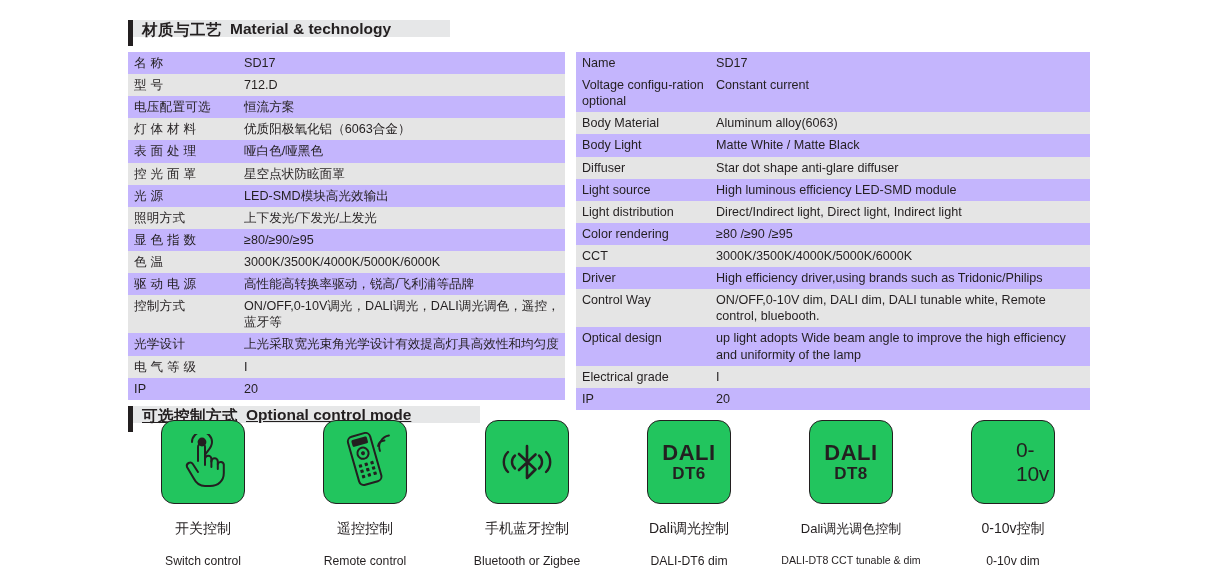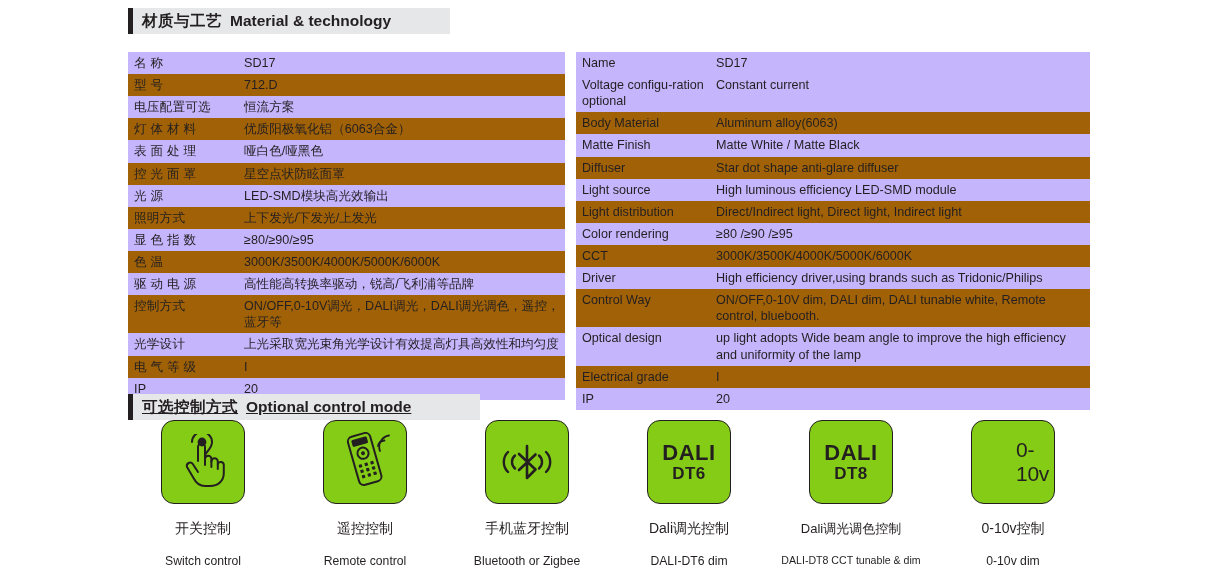--- a/index.html
+++ b/index.html
@@ -14,24 +14,24 @@
     position: relative;
     width: 1212px;
     height: 577px;
     overflow: hidden;
   }
 
   
   .section-head {
     position: absolute;
     display: flex;
-    align-items: center;
     background: #e6e7e8;
-    height: 26px;
+    height: 17px;
     padding: 0 10px 0 0;
+    margin-top: 12px;
   }
   .section-head .bar {
     width: 5px;
     height: 26px;
     background: #231f20;
     margin-right: 9px;
   }
   .section-head .cn {
     font-size: 15.5px;
     font-weight: bold;
@@ -52,21 +52,21 @@
   .spec-table {
     position: absolute;
     border-collapse: collapse;
     font-size: 12.6px;
     line-height: 1.28;
   }
   #table-cn { left: 128px; top: 52px; width: 437px; }
   #table-en { left: 576px; top: 52px; width: 514px; }
 
   .spec-table tr.odd  td { background: #c4b5fd; }
-  .spec-table tr.even td { background: #a16207; }
+  .spec-table tr.even td { background: #e5e5e5; }
 
   .spec-table td {
     padding: 3px 0 3px 6px;
     vertical-align: top;
     color: #231f20;
   }
   .spec-table td.label { width: 108px; white-space: normal; }
   #table-en td.label { width: 132px; }
   .spec-table td.value { padding-left: 8px; }
 
@@ -89,21 +89,21 @@
     align-items: center;
   }
   .mode-box {
     width: 84px;
     height: 84px;
     border: 1.6px solid #231f20;
     border-radius: 13px;
     display: flex;
     align-items: center;
     justify-content: center;
-    background: #84cc16;
+    background: #22c55e;
   }
   .mode-box .dali {
     text-align: center;
     font-weight: bold;
     line-height: 1.02;
     color: #231f20;
   }
   .mode-box .dali .top { font-size: 22px; letter-spacing: 0.5px; }
   .mode-box .dali .bot { font-size: 17px; letter-spacing: 0.5px; }
   .mode-box .volt {
@@ -212,21 +212,21 @@
         </tr>
       <tr class="odd">
           <td class="label">Voltage  configu-ration optional</td>
           <td class="value">Constant current</td>
         </tr>
       <tr class="even">
           <td class="label">Body Material</td>
           <td class="value">Aluminum alloy(6063)</td>
         </tr>
       <tr class="odd">
-          <td class="label">Matte Finish</td>
+          <td class="label">Body Light</td>
           <td class="value">Matte White / Matte Black</td>
         </tr>
       <tr class="even">
           <td class="label">Diffuser</td>
           <td class="value">Star dot shape anti-glare diffuser</td>
         </tr>
       <tr class="odd">
           <td class="label">Light source</td>
           <td class="value">High luminous efficiency LED-SMD module</td>
         </tr>

